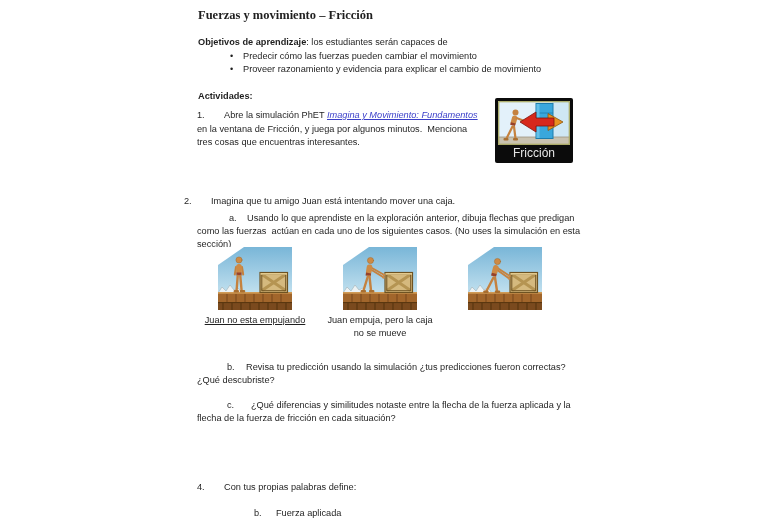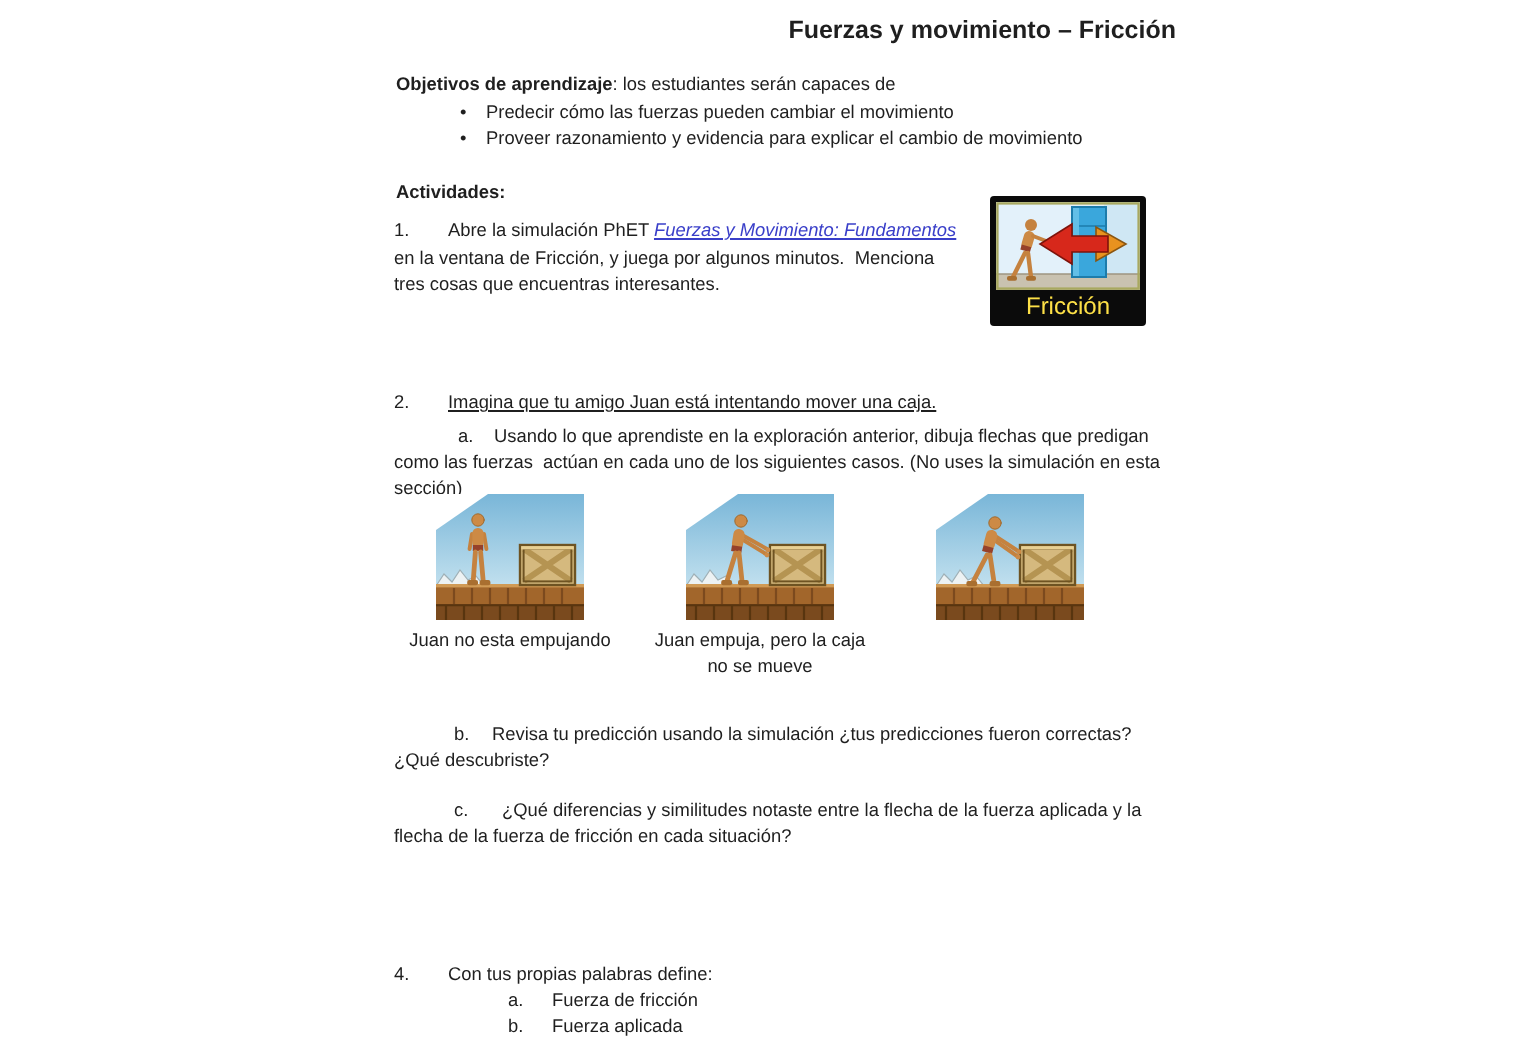--- a/index.html
+++ b/index.html
@@ -1,44 +1,44 @@
 <!DOCTYPE html>
 <html><head>
 <meta charset="utf-8">
 <style>
   html,body{margin:0;padding:0;background:#fff;}
   .page{position:relative;width:770px;height:523px;background:#ffffff;overflow:hidden;
         font-family:"Liberation Sans",sans-serif;color:#1f1f1f;font-size:9.2px;line-height:13px;}
   .abs{position:absolute;margin:0;}
-  .title{left:198px;top:8px;width:390px;text-align:right;font-size:12.5px;font-weight:bold;line-height:14px;}
+  .title{left:198px;top:8px;width:390px;text-align:left;font-size:12.5px;font-weight:bold;line-height:14px;font-family:Liberation Serif, serif;}
   .objectives{left:198px;top:36px;width:392px;white-space:pre-wrap;}
   .bold{font-weight:bold;}
   .bullets{left:230px;top:50px;width:356px;}
   .bullet-row{display:flex;line-height:13px;}
   .bullet-dot{width:13px;flex:0 0 13px;}
   .bullet-dot::before{content:"\2022";}
   .heading{left:198px;top:90px;font-weight:bold;}
   .q1{left:197px;top:109px;width:288px;line-height:13.5px;white-space:pre-wrap;}
   .num{display:inline-block;width:27px;}
   .simlink{color:#3a3fc9;font-style:italic;text-decoration:underline;cursor:pointer;}
-  .q2{left:197px;top:195px;width:392px;white-space:pre-wrap;text-decoration:underline;}
+  .q2{left:184px;top:195px;width:392px;white-space:pre-wrap;}
   .q2a{left:197px;top:212px;width:392px;text-indent:32px;white-space:pre-wrap;}
   .q2b{left:197px;top:361px;width:392px;text-indent:30px;white-space:pre-wrap;}
   .q2c{left:197px;top:399px;width:392px;text-indent:30px;white-space:pre-wrap;}
   .q3{left:197px;top:446px;width:392px;white-space:pre-wrap;}
   .q4{left:197px;top:481px;width:392px;white-space:pre-wrap;}
   .q4item{left:254px;width:300px;white-space:pre-wrap;}
   .sublabel{display:inline-block;width:18px;text-indent:0;}
   .sublabel.b{width:19px;}
   .sublabel.c{width:24px;}
   .itemlabel{display:inline-block;width:22px;}
   
   .sim-thumb{left:495px;top:98px;width:78px;height:65px;background:#0b0b0b;border-radius:2px;}
   .sim-pic{display:block;margin:3px 0 0 3px;}
-  .sim-label{color:#fde047;font-size:12px;line-height:15px;text-align:center;margin-top:0.5px;}
+  .sim-label{color:#e5e5e5;font-size:12px;line-height:15px;text-align:center;margin-top:0.5px;}
   
   .fig{top:247px;width:116px;text-align:center;}
   .fig svg{display:block;margin:0 auto;}
   .caption{margin-top:4px;font-size:9.2px;line-height:13px;}
 </style>
 </head>
 <body>
 
 <div class="page">
 
@@ -52,21 +52,21 @@
         <span>Predecir cómo las fuerzas pueden cambiar el movimiento</span>
       </div>
     <div class="bullet-row">
         <span class="bullet-dot"></span>
         <span>Proveer razonamiento y evidencia para explicar el cambio de movimiento</span>
       </div>
   </div>
 
   <p class="abs heading">Actividades:</p>
 
-  <p class="abs q1"><span class="num">1.</span><span>Abre la simulación PhET </span><a class="simlink">Fuerzas y Movimiento: Fundamentos</a><span> en la ventana de Fricción, y juega por algunos minutos.  Menciona tres cosas que encuentras interesantes.</span></p>
+  <p class="abs q1"><span class="num">1.</span><span>Abre la simulación PhET </span><a class="simlink">Imagina y Movimiento: Fundamentos</a><span> en la ventana de Fricción, y juega por algunos minutos.  Menciona tres cosas que encuentras interesantes.</span></p>
 
   <div class="abs sim-thumb">
     <svg class="sim-pic" width="72" height="44" viewBox="0 0 72 44">
       <rect width="72" height="44" fill="#e3f1fa"></rect>
       <rect x="54" y="0" width="18" height="44" fill="#cfe7f4"></rect>
       <rect y="36" width="72" height="8" fill="#c9c2b0"></rect>
       <path d="M0,36 H72" stroke="#9e9580" stroke-width="0.8"></path>
       <rect x="38" y="2.5" width="17" height="35" fill="#3aa7dc" stroke="#1d7cab" stroke-width="1"></rect>
       <path d="M38,12 H55 M38,24 H55" stroke="#1d7cab" stroke-width="0.8"></path>
       <rect x="38.5" y="3" width="3" height="34" fill="#63bfe7"></rect>
@@ -86,21 +86,21 @@
       <polygon points="56,17 38,17 38,11 22,21 38,31 38,25 56,25" fill="#d7281b" stroke="#7e130b" stroke-width="0.8"></polygon>
       <rect x="0.7" y="0.7" width="70.6" height="42.6" fill="none" stroke="#a8a860" stroke-width="1.2"></rect>
     </svg>
     <div class="sim-label">Fricción</div>
   </div>
 
   <p class="abs q2"><span class="num">2.</span><span>Imagina que tu amigo Juan está intentando mover una caja.</span></p>
 
   <p class="abs q2a"><span class="sublabel">a.</span><span>Usando lo que aprendiste en la exploración anterior, dibuja flechas que predigan como las fuerzas  actúan en cada uno de los siguientes casos. (No uses la simulación en esta sección)</span></p>
 
-  <div class="abs fig" style="left:197px;">
+  <div class="abs fig" style="left:197px;text-decoration:underline;">
     <svg width="74" height="63" viewBox="0 0 74 63">
       <defs>
           <linearGradient id="sky1" x1="0" y1="0" x2="0" y2="1">
             <stop offset="0" stop-color="#79b6d8"></stop>
             <stop offset="0.85" stop-color="#cde7f2"></stop>
           </linearGradient>
         </defs>
       <rect width="74" height="63" fill="url(#sky1)"></rect>
       <polygon points="0,0 26,0 0,18" fill="#ffffff"></polygon>
       <path d="M0,46 L4,40 L8,44 L12,38 L16,43 L20,41 L24,46 Z" fill="#edf2f3" stroke="#9fb0b6" stroke-width="0.6"></path>
@@ -214,17 +214,16 @@
     </svg>
   </div>
 
   <p class="abs q2c"><span class="sublabel c">c.</span><span>¿Qué diferencias y similitudes notaste entre la flecha de la fuerza aplicada y la flecha de la fuerza de fricción en cada situación?</span></p>
 
   <p class="abs q2b"><span class="sublabel b">b.</span><span>Revisa tu predicción usando la simulación ¿tus predicciones fueron correctas? ¿Qué descubriste?</span></p>
 
 
   <p class="abs q4"><span class="num">4.</span><span>Con tus propias palabras define:</span></p>
 
-  <p class="abs q4item" style="top:494px;"><span class="itemlabel">a.</span><span>Fuerza de fricción</span></p>
 
   <p class="abs q4item" style="top:507px;"><span class="itemlabel">b.</span><span>Fuerza aplicada</span></p>
 
 </div>
 
 </body></html>

